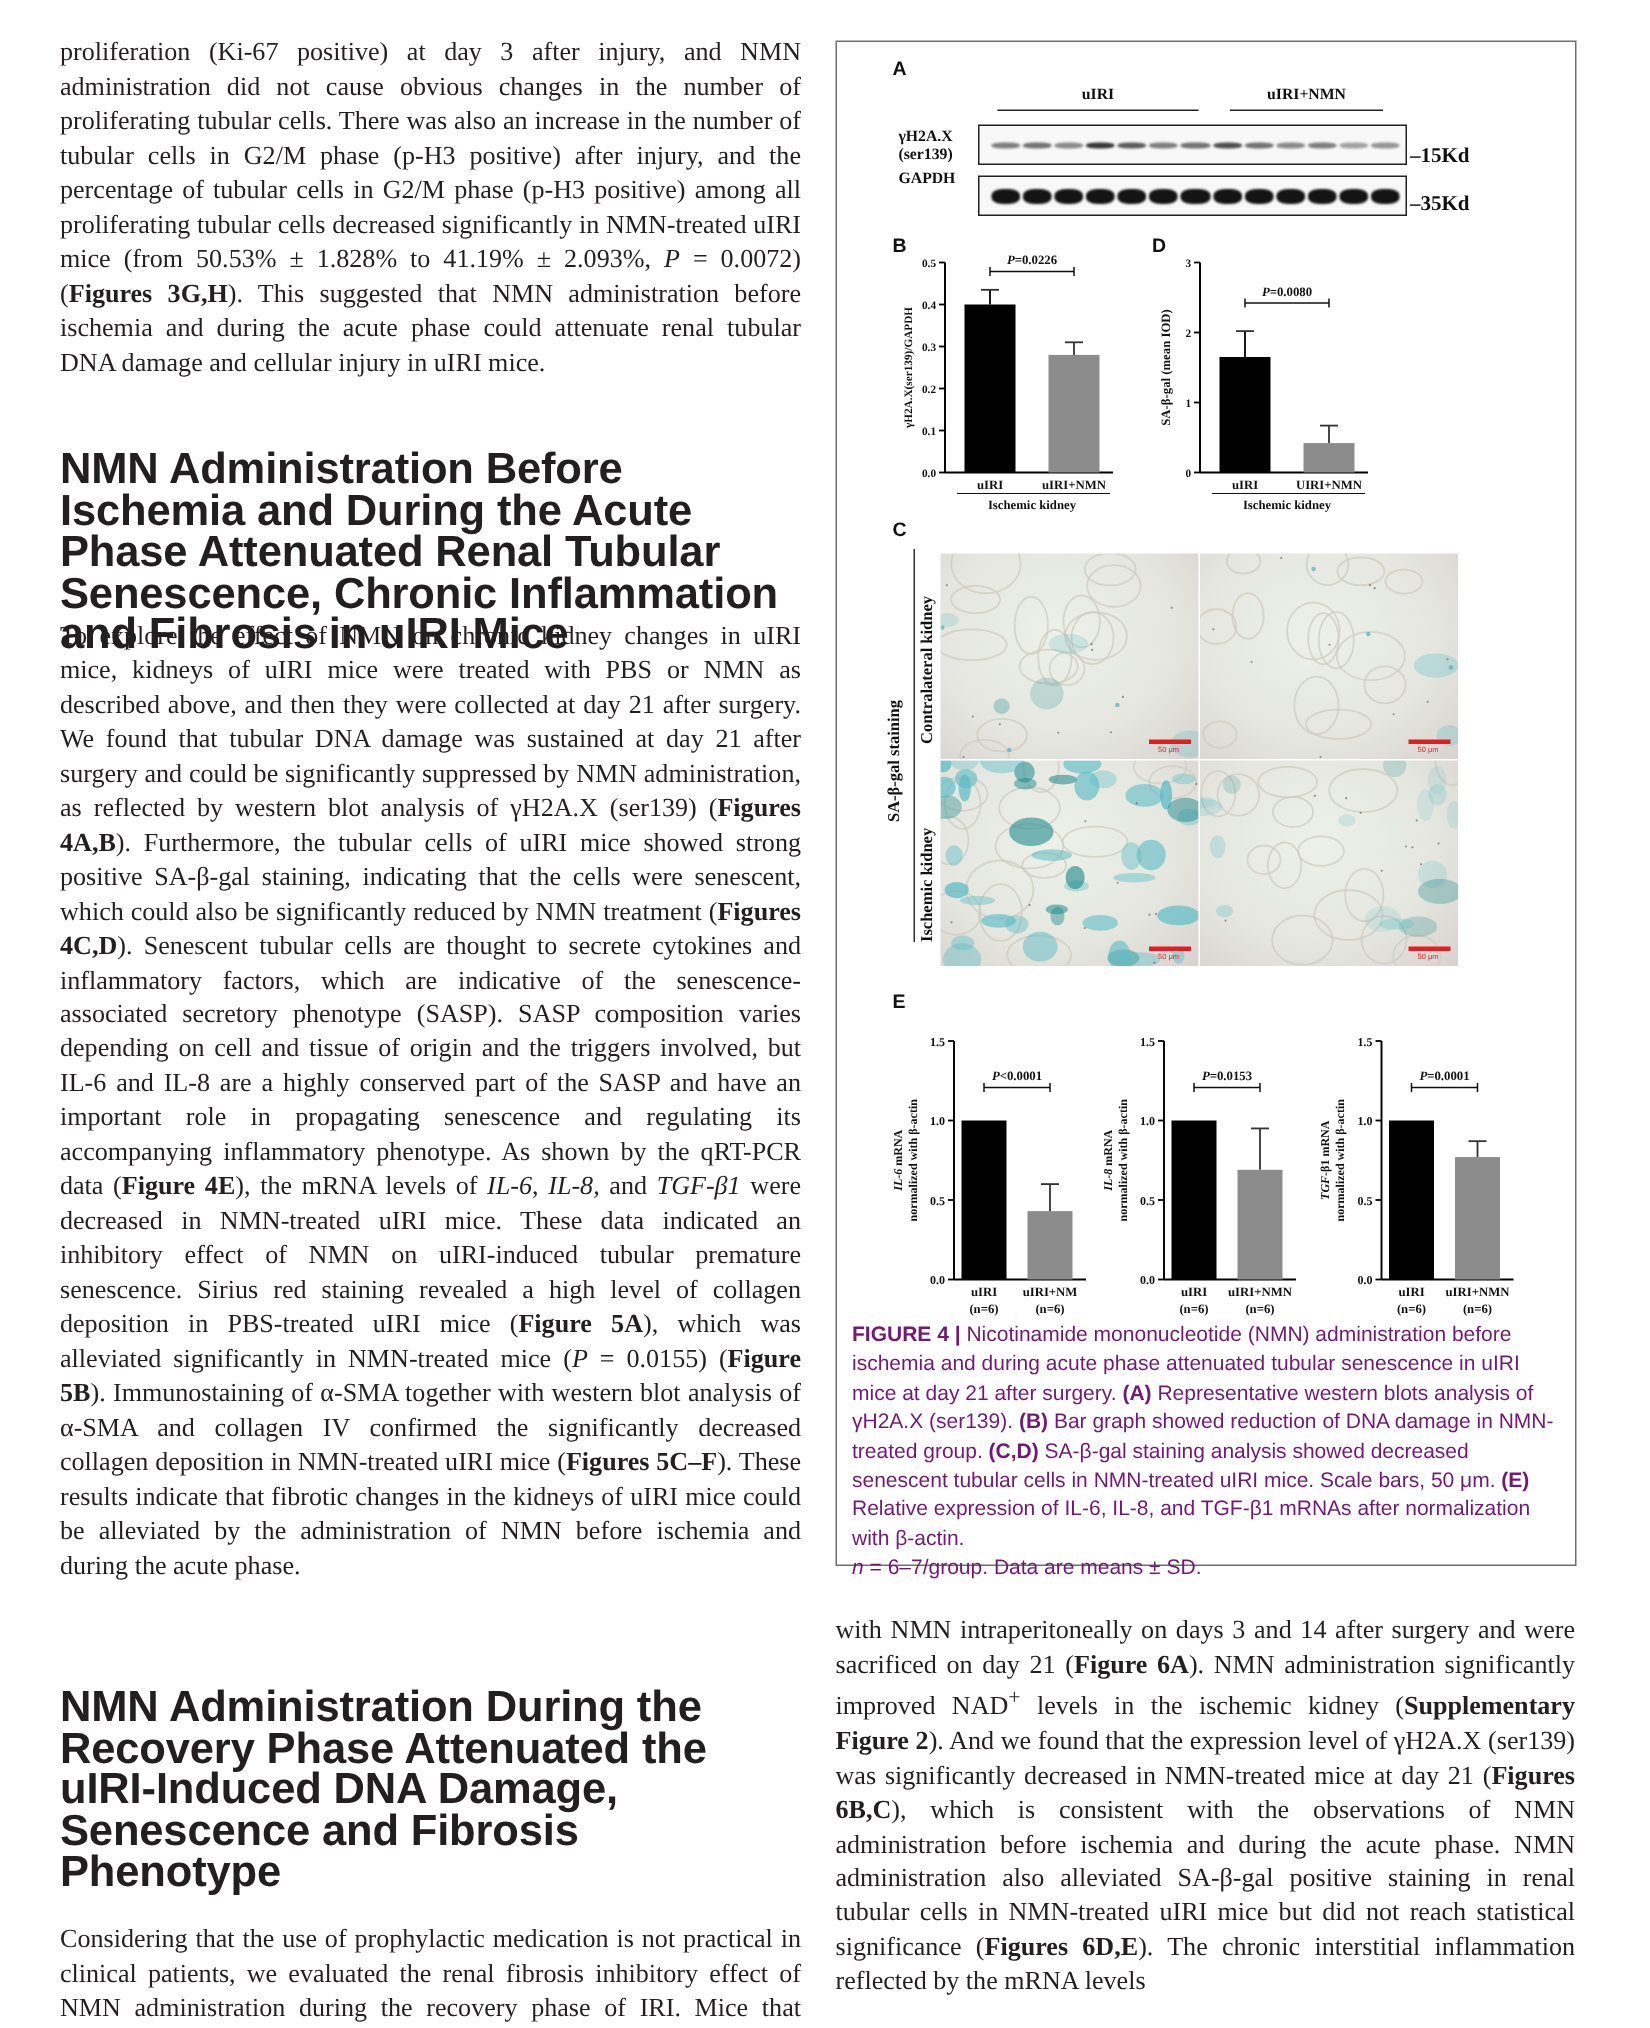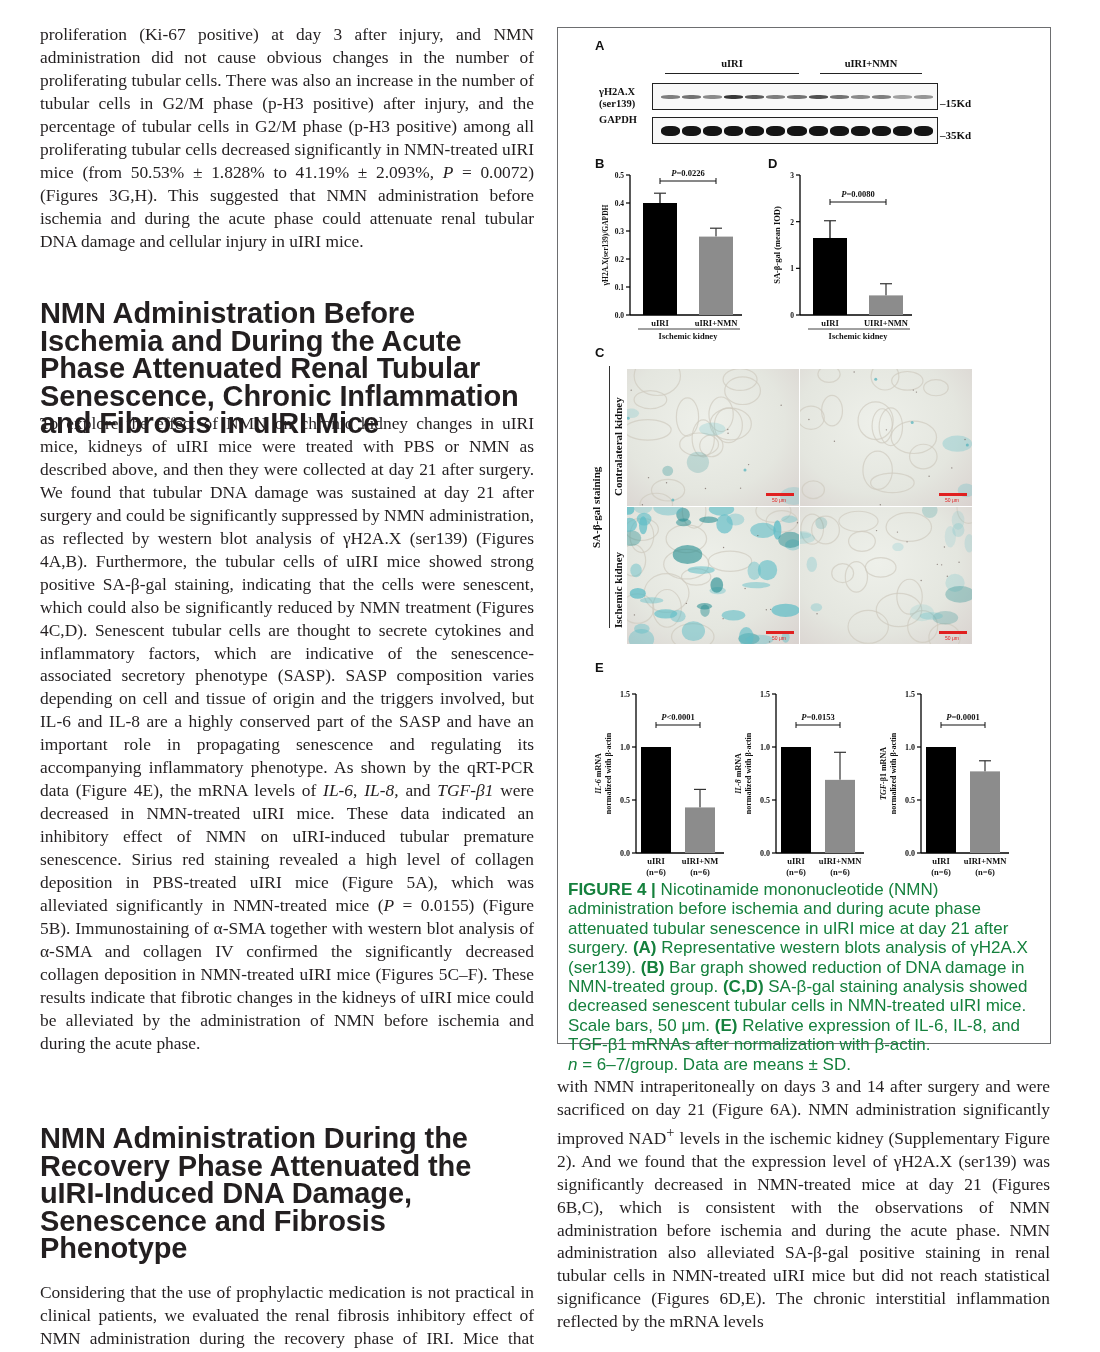--- a/index.html
+++ b/index.html
@@ -1,51 +1,51 @@
 <!DOCTYPE html>
 <html><head>
 <meta charset="utf-8">
 <style>
   * { box-sizing: border-box; margin: 0; padding: 0; }
   html, body { width: 1100px; height: 1352px; background: #ffffff; overflow: hidden; }
   body { position: relative; color: #231f20; }
   .para { font-family: "Liberation Serif", serif; font-size: 17.4px; line-height: 22.95px; text-align: justify; text-align-last: left; color: #231f20; hyphens: none; }
-  .para b { font-weight: normal; }
+  .para b { font-weight: bold; }
   .heading { font-family: "Liberation Sans", sans-serif; font-weight: bold; font-size: 29px; line-height: 27.6px; color: #231f20; letter-spacing: -0.1px; }
 
   .p1 { position: absolute; left: 40px; top: 23px; width: 494px; }
   .h1 { position: absolute; left: 40px; top: 300px; width: 494px; }
   .p2 { position: absolute; left: 40px; top: 412px; width: 494px; }
   .h2 { position: absolute; left: 40px; top: 1125px; width: 494px; }
   .p3 { position: absolute; left: 40px; top: 1237px; width: 494px; margin-top: 44px; }
 
   .p4 { position: absolute; left: 557px; top: 1075px; width: 493px; }
 
   
   .figure-box { position: absolute; left: 557px; top: 27px; width: 494px; height: 1017px; border: 1.5px solid #6d6e70; background: #fff; }
   .panel-letter { position: absolute; font-family: "Liberation Sans", sans-serif; font-weight: bold; font-size: 13px; color: #111; }
 
   
   .wb-group-label { position: absolute; font-family: "Liberation Serif", serif; font-weight: bold; font-size: 10.5px; color: #111; text-align: center; }
   .wb-group-line { position: absolute; height: 1px; background: #222; }
   .wb-row-label { position: absolute; font-family: "Liberation Serif", serif; font-weight: bold; font-size: 10.5px; line-height: 12px; color: #111; }
   .wb-box { position: absolute; border: 1px solid #222; background: #f8f8f8; }
   .wb-band { position: absolute; border-radius: 40%; }
-  .wb-mw { position: absolute; font-family: "Liberation Serif", serif; font-weight: bold; font-size: 11px; color: #111; }
+  .wb-mw { position: absolute; font-family: "Liberation Serif", serif; font-weight: bold; font-size: 14px; color: #111; }
 
   
   svg text { font-family: "Liberation Serif", serif; }
   .chart { position: absolute; overflow: visible; }
   .micro { position: absolute; overflow: hidden; }
   .scalebar { position: absolute; height: 3px; background: #e02020; }
   .scalebar-label { position: absolute; font-family: "Liberation Sans", sans-serif; font-size: 5px; color: #e02020; }
   .micro-vlabel { position: absolute; font-family: "Liberation Serif", serif; font-weight: bold; font-size: 11px; color: #111; transform: rotate(-90deg); transform-origin: left top; white-space: nowrap; }
 
   
-  .caption { position: absolute; left: 568px; top: 880px; width: 472px; font-family: "Liberation Sans", sans-serif; font-size: 17px; line-height: 19.4px; color: #15803d; }
+  .caption { position: absolute; left: 568px; top: 880px; width: 472px; font-family: "Liberation Sans", sans-serif; font-size: 14px; line-height: 19.4px; color: #701a75; }
   .caption b { font-weight: bold; }
 </style>
 </head>
 <body>
 
 <div class="para p1"><span>proliferation (Ki-67 positive) at day 3 after injury, and NMN administration did not cause obvious changes in the number of proliferating tubular cells. There was also an increase in the number of tubular cells in G2/M phase (p-H3 positive) after injury, and the percentage of tubular cells in G2/M phase (p-H3 positive) among all proliferating tubular cells decreased significantly in NMN-treated uIRI mice (from 50.53% ± 1.828% to 41.19% ± 2.093%, </span><i>P</i><span> = 0.0072) (</span><b>Figures 3G,H</b><span>). This suggested that NMN administration before ischemia and during the acute phase could attenuate renal tubular DNA damage and cellular injury in uIRI mice.</span></div>
 
 <div class="heading h1">NMN Administration Before Ischemia and During the Acute Phase Attenuated Renal Tubular Senescence, Chronic Inflammation and Fibrosis in uIRI Mice</div>
 
 <div class="para p2"><span>To explore the effect of NMN on chronic kidney changes in uIRI mice, kidneys of uIRI mice were treated with PBS or NMN as described above, and then they were collected at day 21 after surgery. We found that tubular DNA damage was sustained at day 21 after surgery and could be significantly suppressed by NMN administration, as reflected by western blot analysis of γH2A.X (ser139) (</span><b>Figures 4A,B</b><span>). Furthermore, the tubular cells of uIRI mice showed strong positive SA-β-gal staining, indicating that the cells were senescent, which could also be significantly reduced by NMN treatment (</span><b>Figures 4C,D</b><span>). Senescent tubular cells are thought to secrete cytokines and inflammatory factors, which are indicative of the senescence-associated secretory phenotype (SASP). SASP composition varies depending on cell and tissue of origin and the triggers involved, but IL-6 and IL-8 are a highly conserved part of the SASP and have an important role in propagating senescence and regulating its accompanying inflammatory phenotype. As shown by the qRT-PCR data (</span><b>Figure 4E</b><span>), the mRNA levels of </span><i>IL-6</i><span>, </span><i>IL-8,</i><span> and </span><i>TGF-β1</i><span> were decreased in NMN-treated uIRI mice. These data indicated an inhibitory effect of NMN on uIRI-induced tubular premature senescence. Sirius red staining revealed a high level of collagen deposition in PBS-treated uIRI mice (</span><b>Figure 5A</b><span>), which was alleviated significantly in NMN-treated mice (</span><i>P</i><span> = 0.0155) (</span><b>Figure 5B</b><span>). Immunostaining of α-SMA together with western blot analysis of α-SMA and collagen IV confirmed the significantly decreased collagen deposition in NMN-treated uIRI mice (</span><b>Figures 5C–F</b><span>). These results indicate that fibrotic changes in the kidneys of uIRI mice could be alleviated by the administration of NMN before ischemia and during the acute phase.</span></div>

